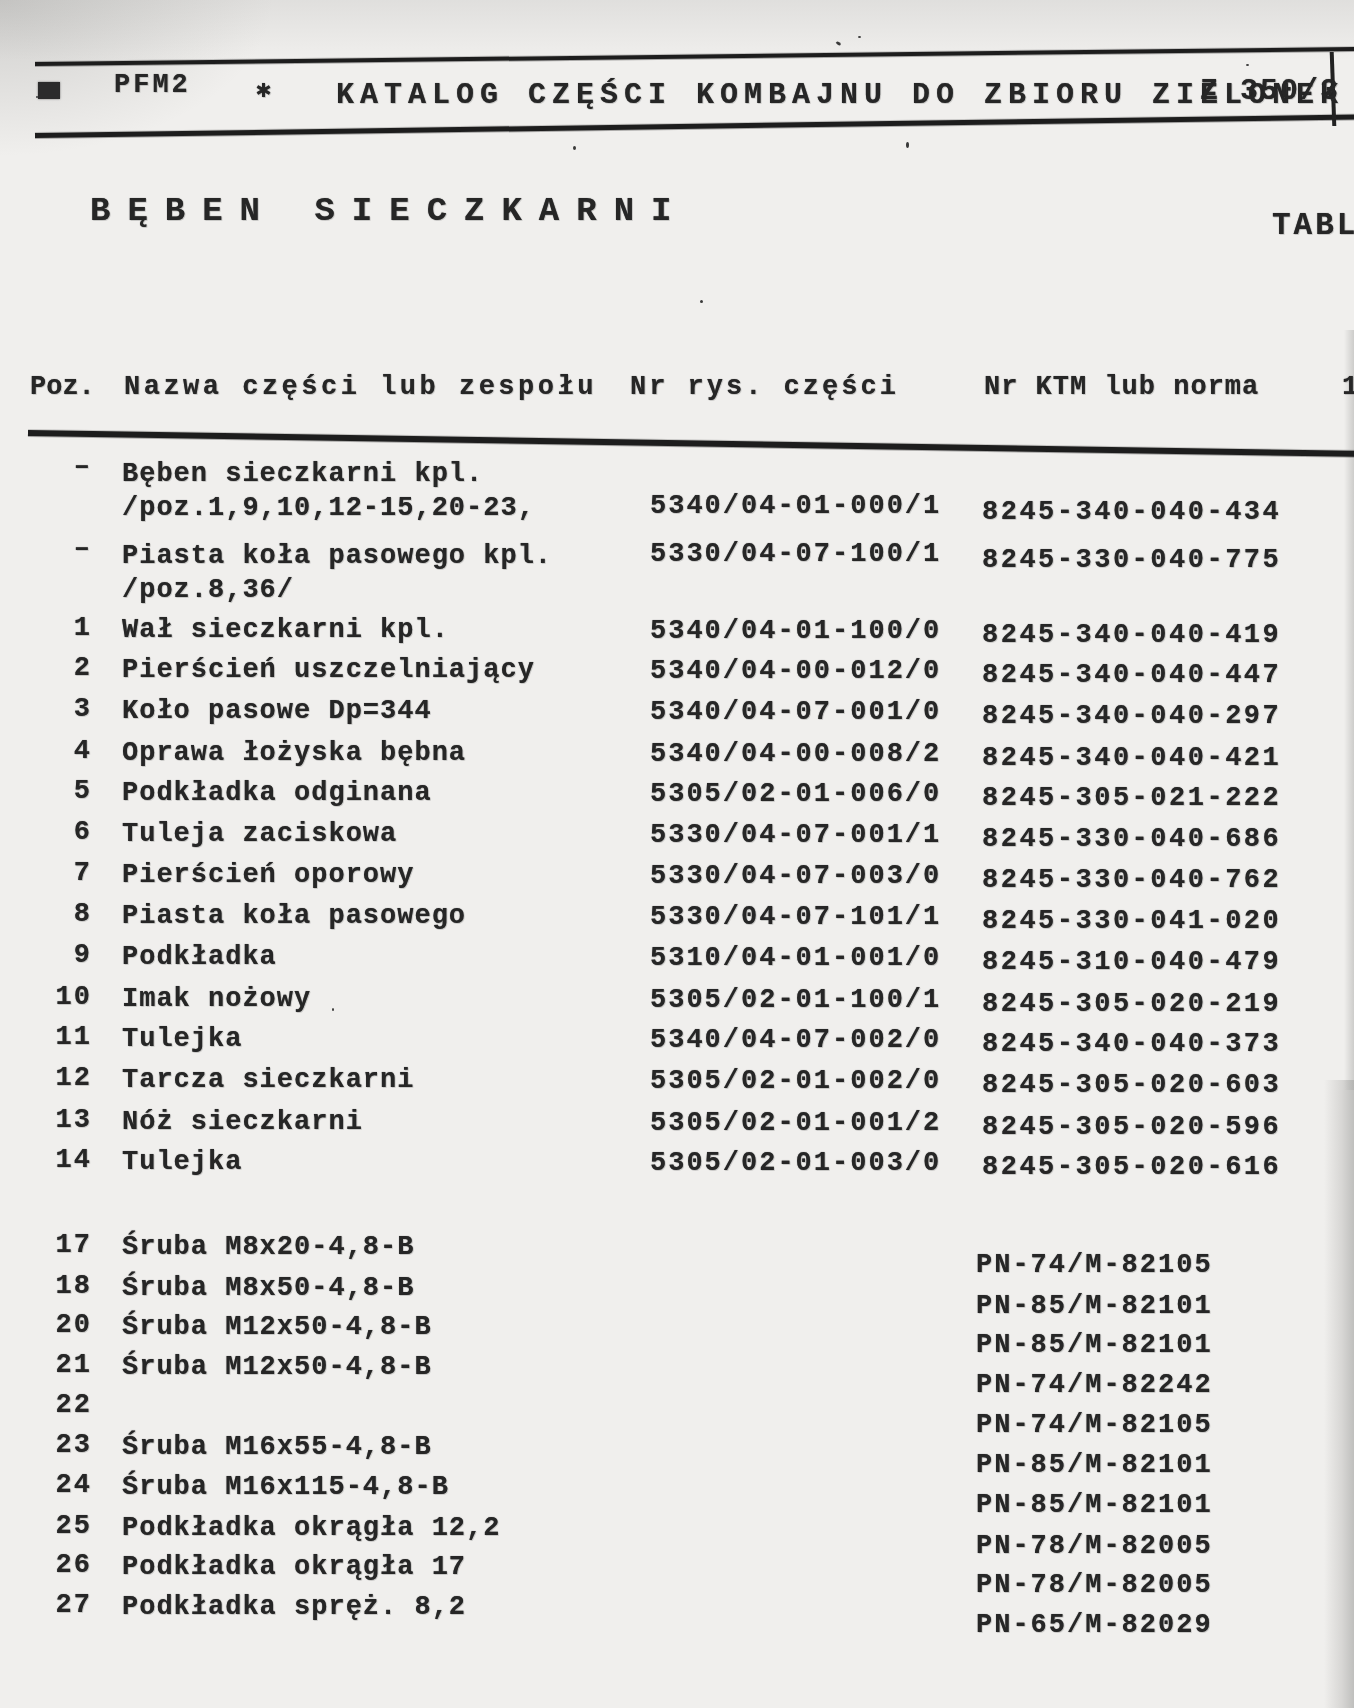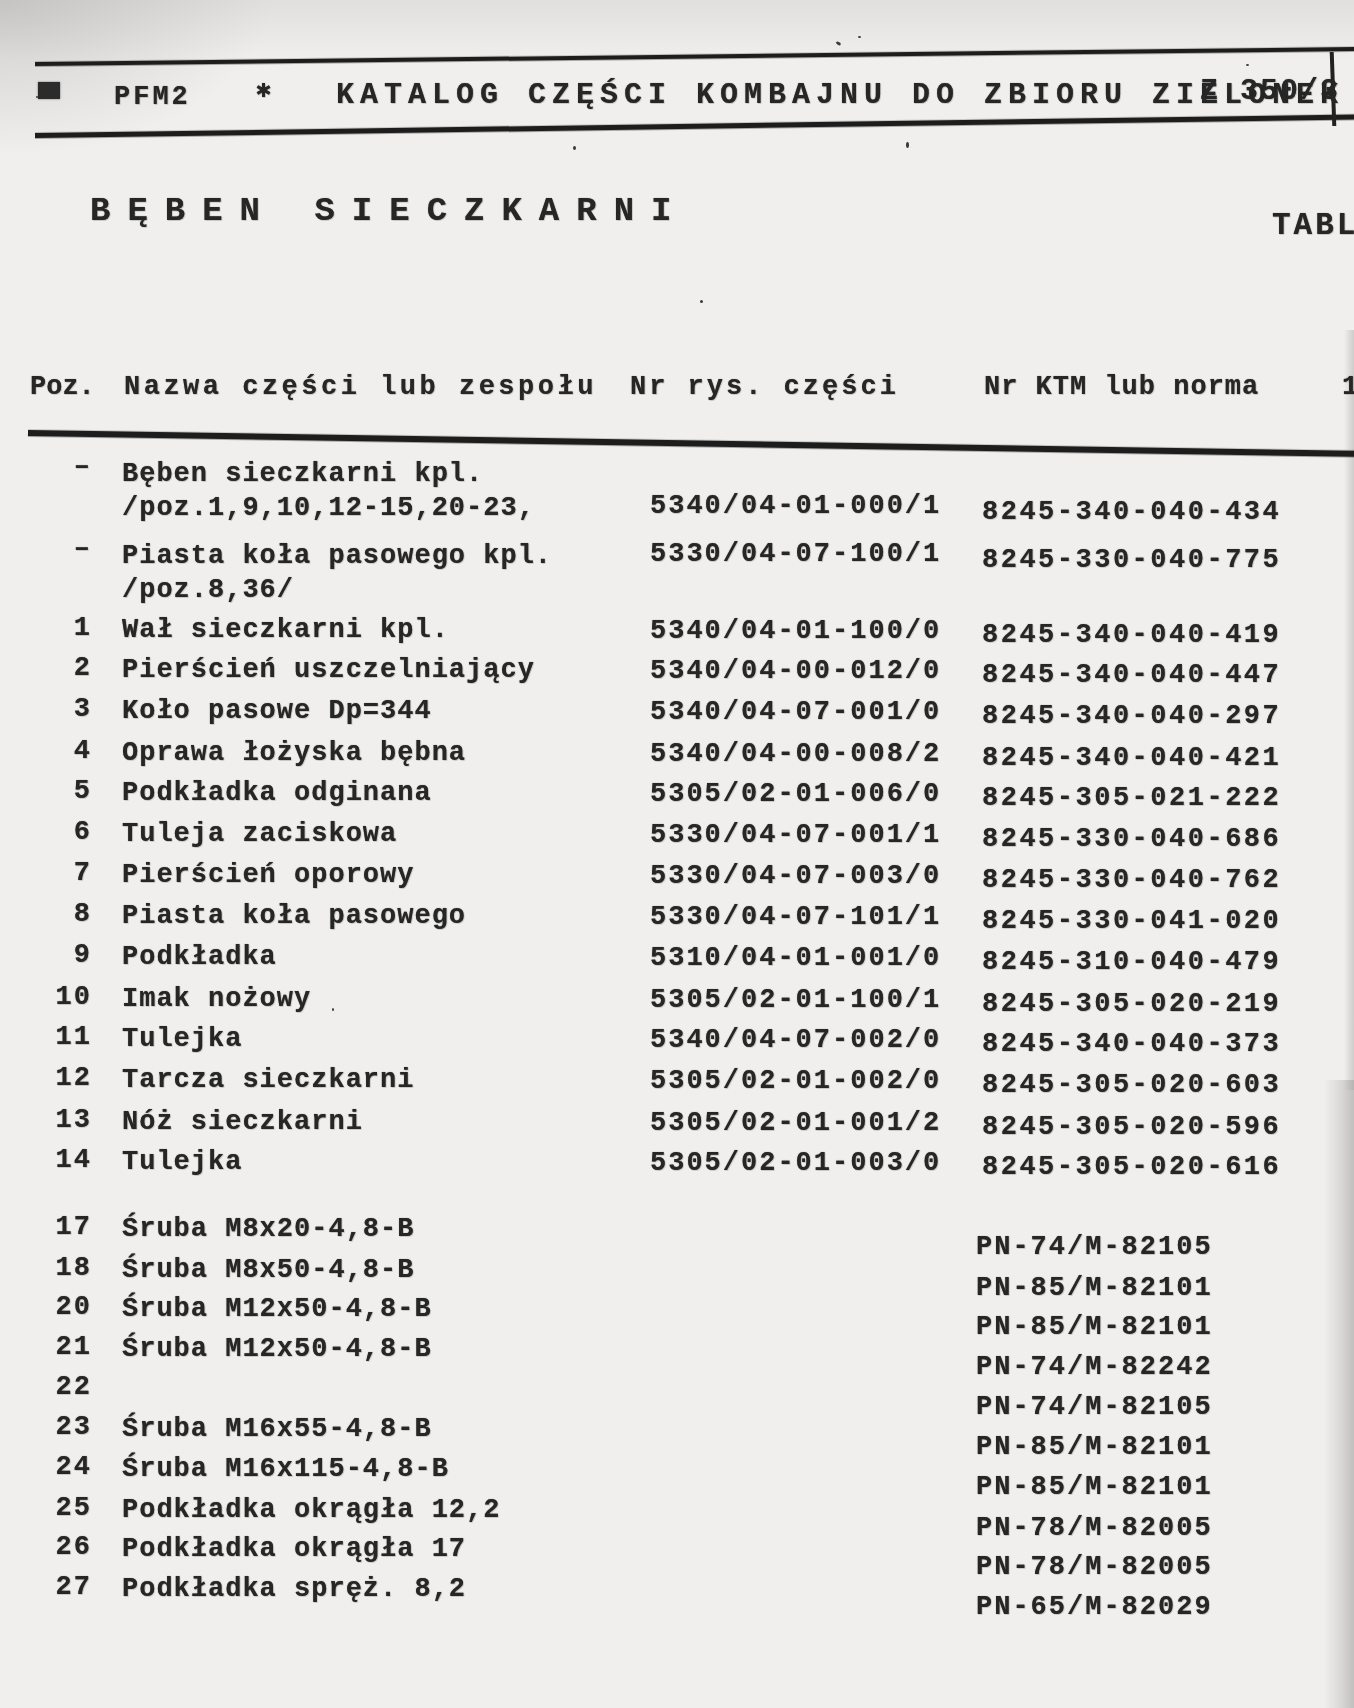--- a/index.html
+++ b/index.html
@@ -22,21 +22,21 @@
   .tw{font-weight:700;color:#262626;
       text-shadow:0 0 1px rgba(25,25,25,.6),1px 1px 0 rgba(90,90,90,.18);}
 
   
   .rule{position:absolute;background:#1d1d1d;transform-origin:left center;
     box-shadow:0 1px 0 rgba(40,40,40,.35),0 -1px 0 rgba(40,40,40,.2);}
   .hdr-rule-top{left:35px;top:62px;width:1320px;height:4px;transform:rotate(-0.65deg);}
   .hdr-rule-bottom{left:35px;top:133px;width:1320px;height:5px;transform:rotate(-0.8deg);}
   .hdr-vline{position:absolute;left:1331px;top:52px;width:4px;height:74px;background:#222;transform:rotate(-2deg);}
   .hdr-bullet{position:absolute;left:38px;top:82px;width:22px;height:17px;background:#2b2b2b;box-shadow:0 0 2px rgba(0,0,0,.5);}
-  .hdr-code{position:absolute;left:114px;top:82px;font-size:27px;letter-spacing:3px;}
+  .hdr-code{position:absolute;left:114px;top:70px;font-size:27px;letter-spacing:3px;}
   .hdr-star{position:absolute;left:256px;top:74px;font-size:25px;}
   .hdr-title{position:absolute;left:336px;top:78px;font-size:30px;letter-spacing:6px;white-space:nowrap;}
   .hdr-model{position:absolute;left:1200px;top:74px;font-size:30px;letter-spacing:2px;white-space:nowrap;}
 
   .page-title{position:absolute;left:90px;top:192px;font-size:34px;letter-spacing:17px;white-space:nowrap;}
   .tabl-label{position:absolute;left:1272px;top:208px;font-size:31px;letter-spacing:3px;white-space:nowrap;}
 
   
   .colhdr{position:absolute;top:372px;left:0;width:100%;height:40px;font-size:27px;}
   .ch{position:absolute;white-space:nowrap;}
@@ -61,21 +61,21 @@
   .row.multi .cell{position:absolute;}
   .row.multi .c-name{position:static;display:block;margin-left:122px;}
   .nline{line-height:34px;}
   .row.multi .nline:nth-child(3){padding-left:14px;}
   .row.multi .c-rys.line2{top:39px;}
   .row.multi .c-ktm.line2{top:45px;}
   .row.multi .c-rys{top:5px;}
   .row.multi .c-ktm{top:11px;}
   .row.norm{height:40px;}
   .row.norm .c-ktm{left:976px;top:20px;letter-spacing:2px;}
-  .row:not(.norm):not(.multi) + .row.norm{margin-top:26px;}
+  .row:not(.norm):not(.multi) + .row.norm{margin-top:44px;}
 
   
   .row:nth-child(3n) { transform:translateY(0.5px); }
   .row:nth-child(4n+1){ transform:translateY(-0.5px); }
 
   .speck{position:absolute;background:#3a3a3a;border-radius:50%;}
 </style>
 </head>
 <body>
 

